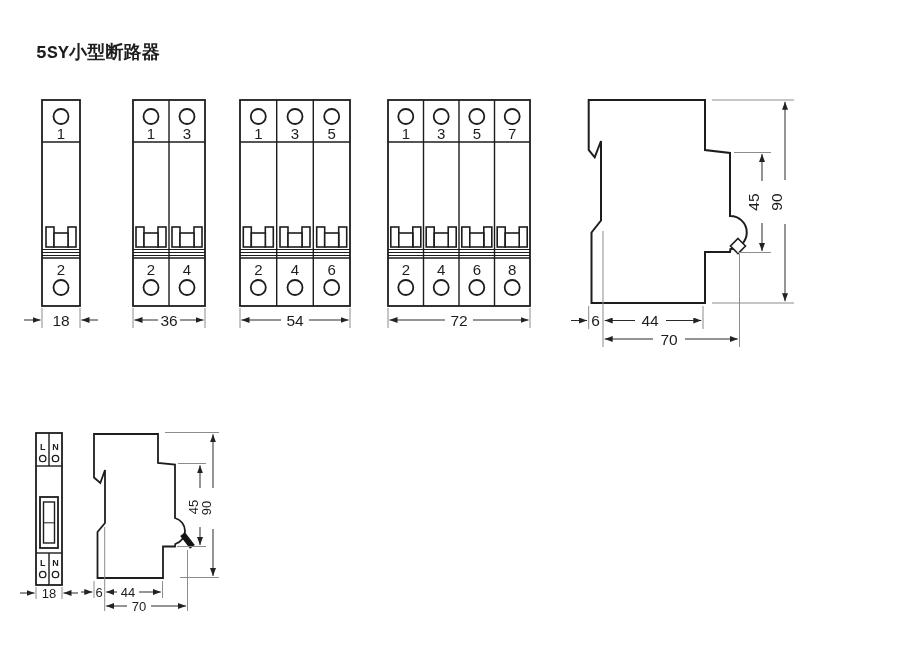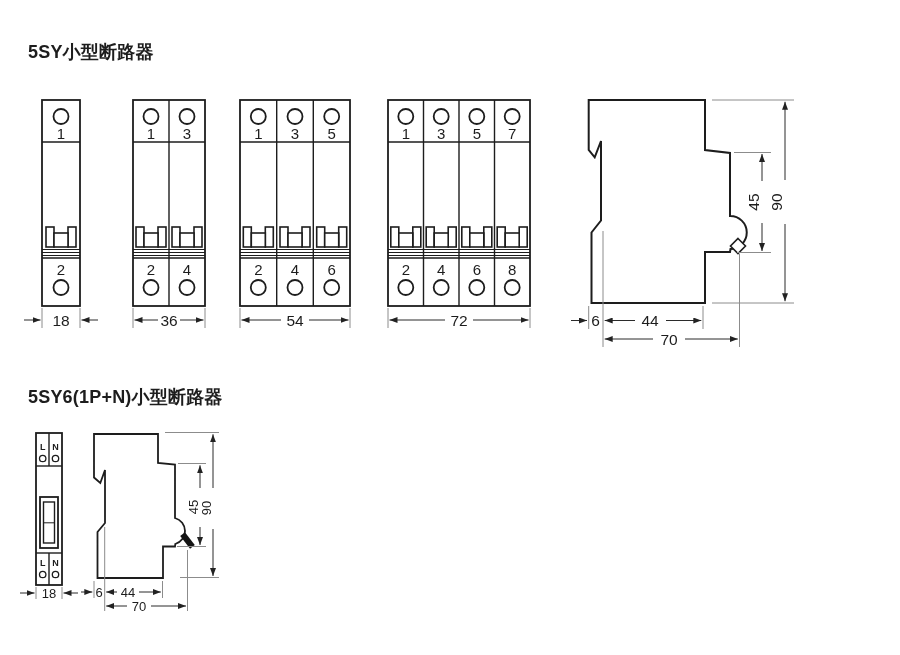--- a/index.html
+++ b/index.html
@@ -1,19 +1,19 @@
 <!DOCTYPE html>
 <html><head>
 <meta charset="utf-8">
 <style>
   html,body{margin:0;padding:0;background:#fff;}
   #stage{position:relative;width:900px;height:655px;background:#ffffff;overflow:hidden;
          font-family:"Liberation Sans", sans-serif;}
   .title{position:absolute;font-weight:bold;font-size:18px;color:#1d1d1d;letter-spacing:0.2px;}
-  #t1{left:28px;top:40px;}
+  #t1{left:36px;top:40px;font-family:Liberation Mono, monospace;}
   #t2{left:28px;top:385px;}
   svg{position:absolute;left:0;top:0;}
   .outline{fill:#ffffff;stroke:#1d1d1d;stroke-width:2;stroke-linejoin:miter;}
   .box{fill:#ffffff;stroke:#1d1d1d;stroke-width:1.8;}
   .div{stroke:#1d1d1d;stroke-width:1.4;}
   .thin{stroke:#1d1d1d;stroke-width:1;}
   .tog{fill:#ffffff;stroke:#1d1d1d;stroke-width:1.6;}
   .circ{fill:#ffffff;stroke:#1d1d1d;stroke-width:1.8;}
   .dimline{stroke:#2b2b2b;stroke-width:1;}
   .ext{stroke:#8c8c8c;stroke-width:1;}
@@ -21,21 +21,20 @@
   .dimt{font:15.5px "Liberation Sans",sans-serif;fill:#1d1d1d;text-anchor:middle;}
   .dimts{font:13px "Liberation Sans",sans-serif;fill:#1d1d1d;text-anchor:middle;}
   .lnt{font:bold 9px "Liberation Sans",sans-serif;fill:#1d1d1d;text-anchor:middle;}
   .scirc{fill:#fff;stroke:#1d1d1d;stroke-width:1.3;}
 </style>
 </head>
 <body>
 
 <div id="stage">
   <div class="title" id="t1">5SY小型断路器</div>
-  <div class="title" id="t2">5SY6(1P+N)小型断路器</div>
 
   <svg width="900" height="655" viewBox="0 0 900 655">
     <defs>
       <marker id="arr" orient="auto" refX="8" refY="3" markerWidth="9" markerHeight="6">
         <path d="M0,0 L8,3 L0,6 Z" fill="#222"></path>
       </marker>
     </defs>
 
     <g>
       <rect class="box" x="42" y="100" width="38" height="206"></rect>

